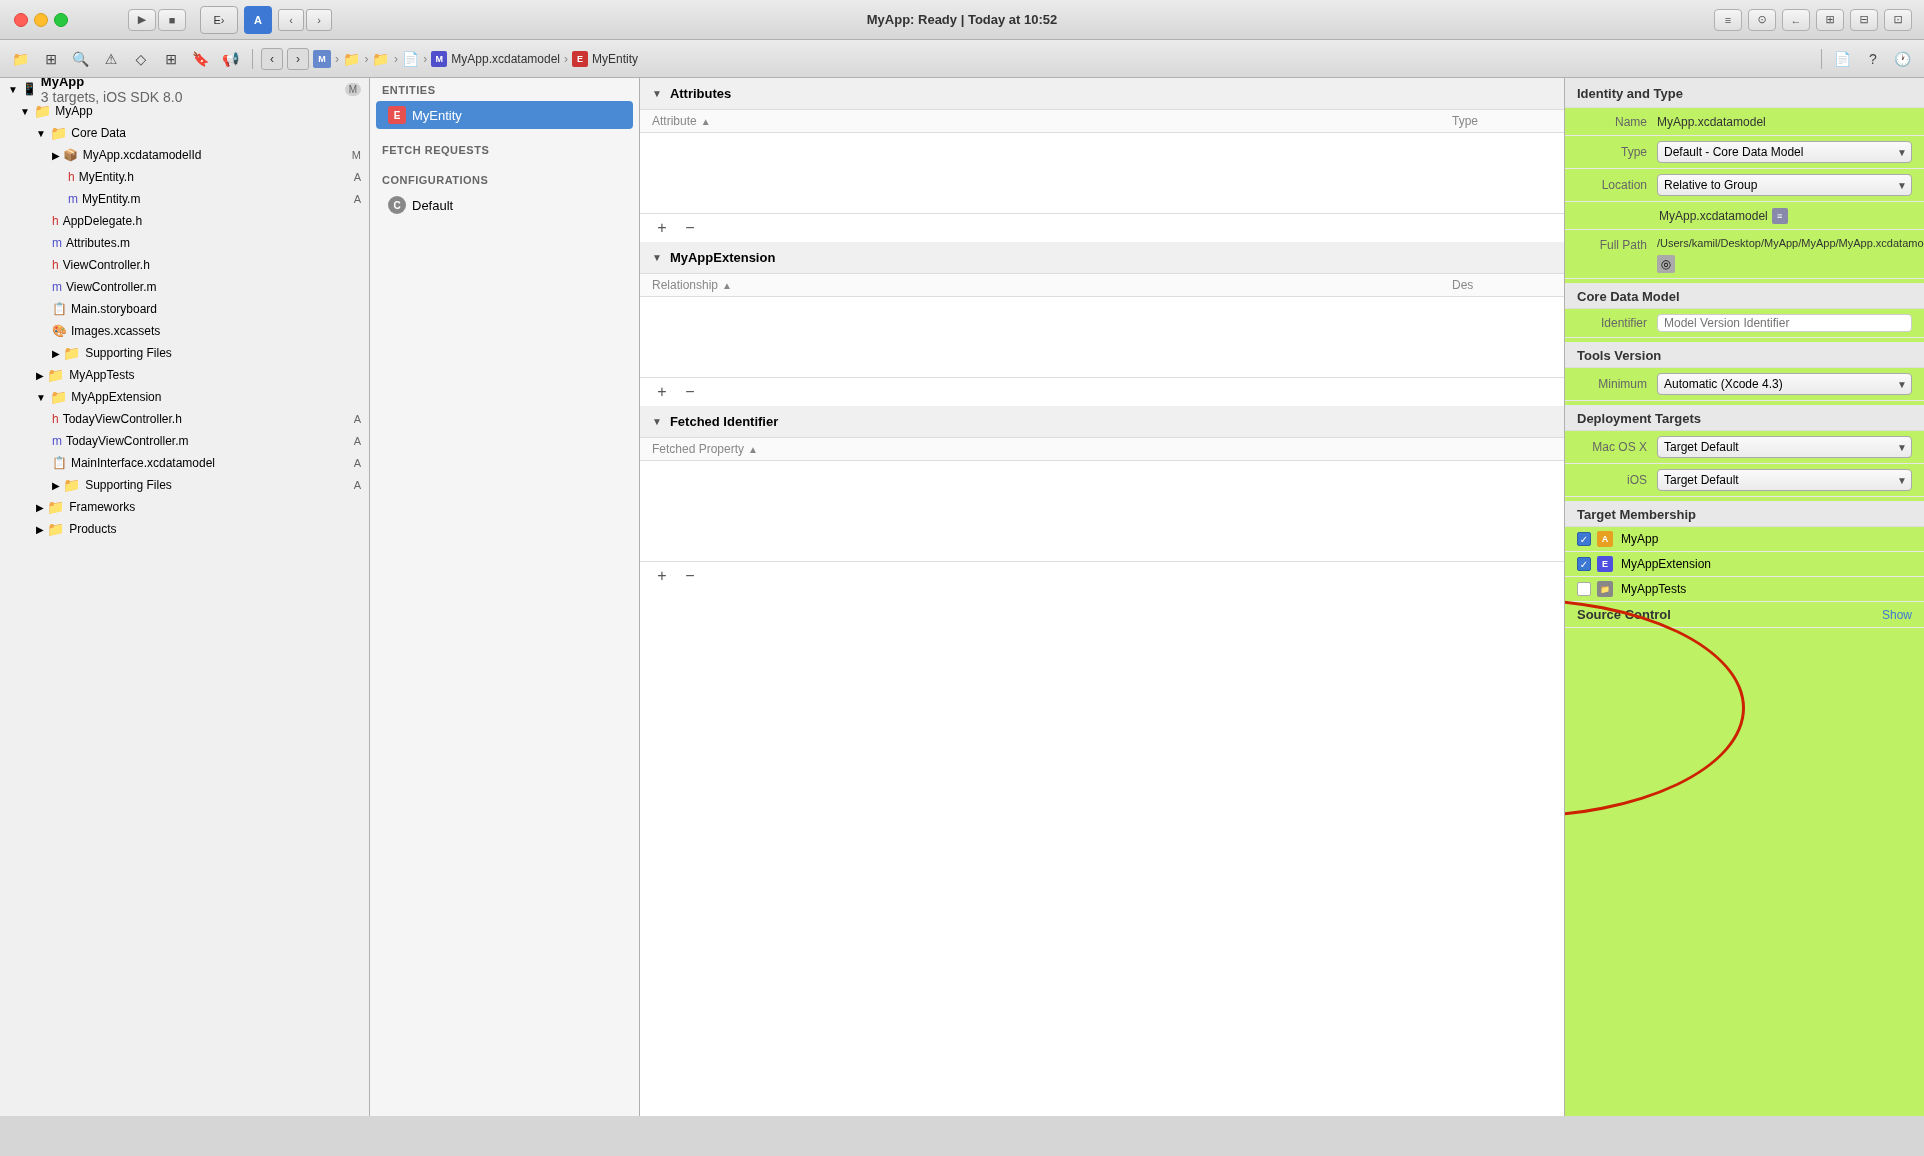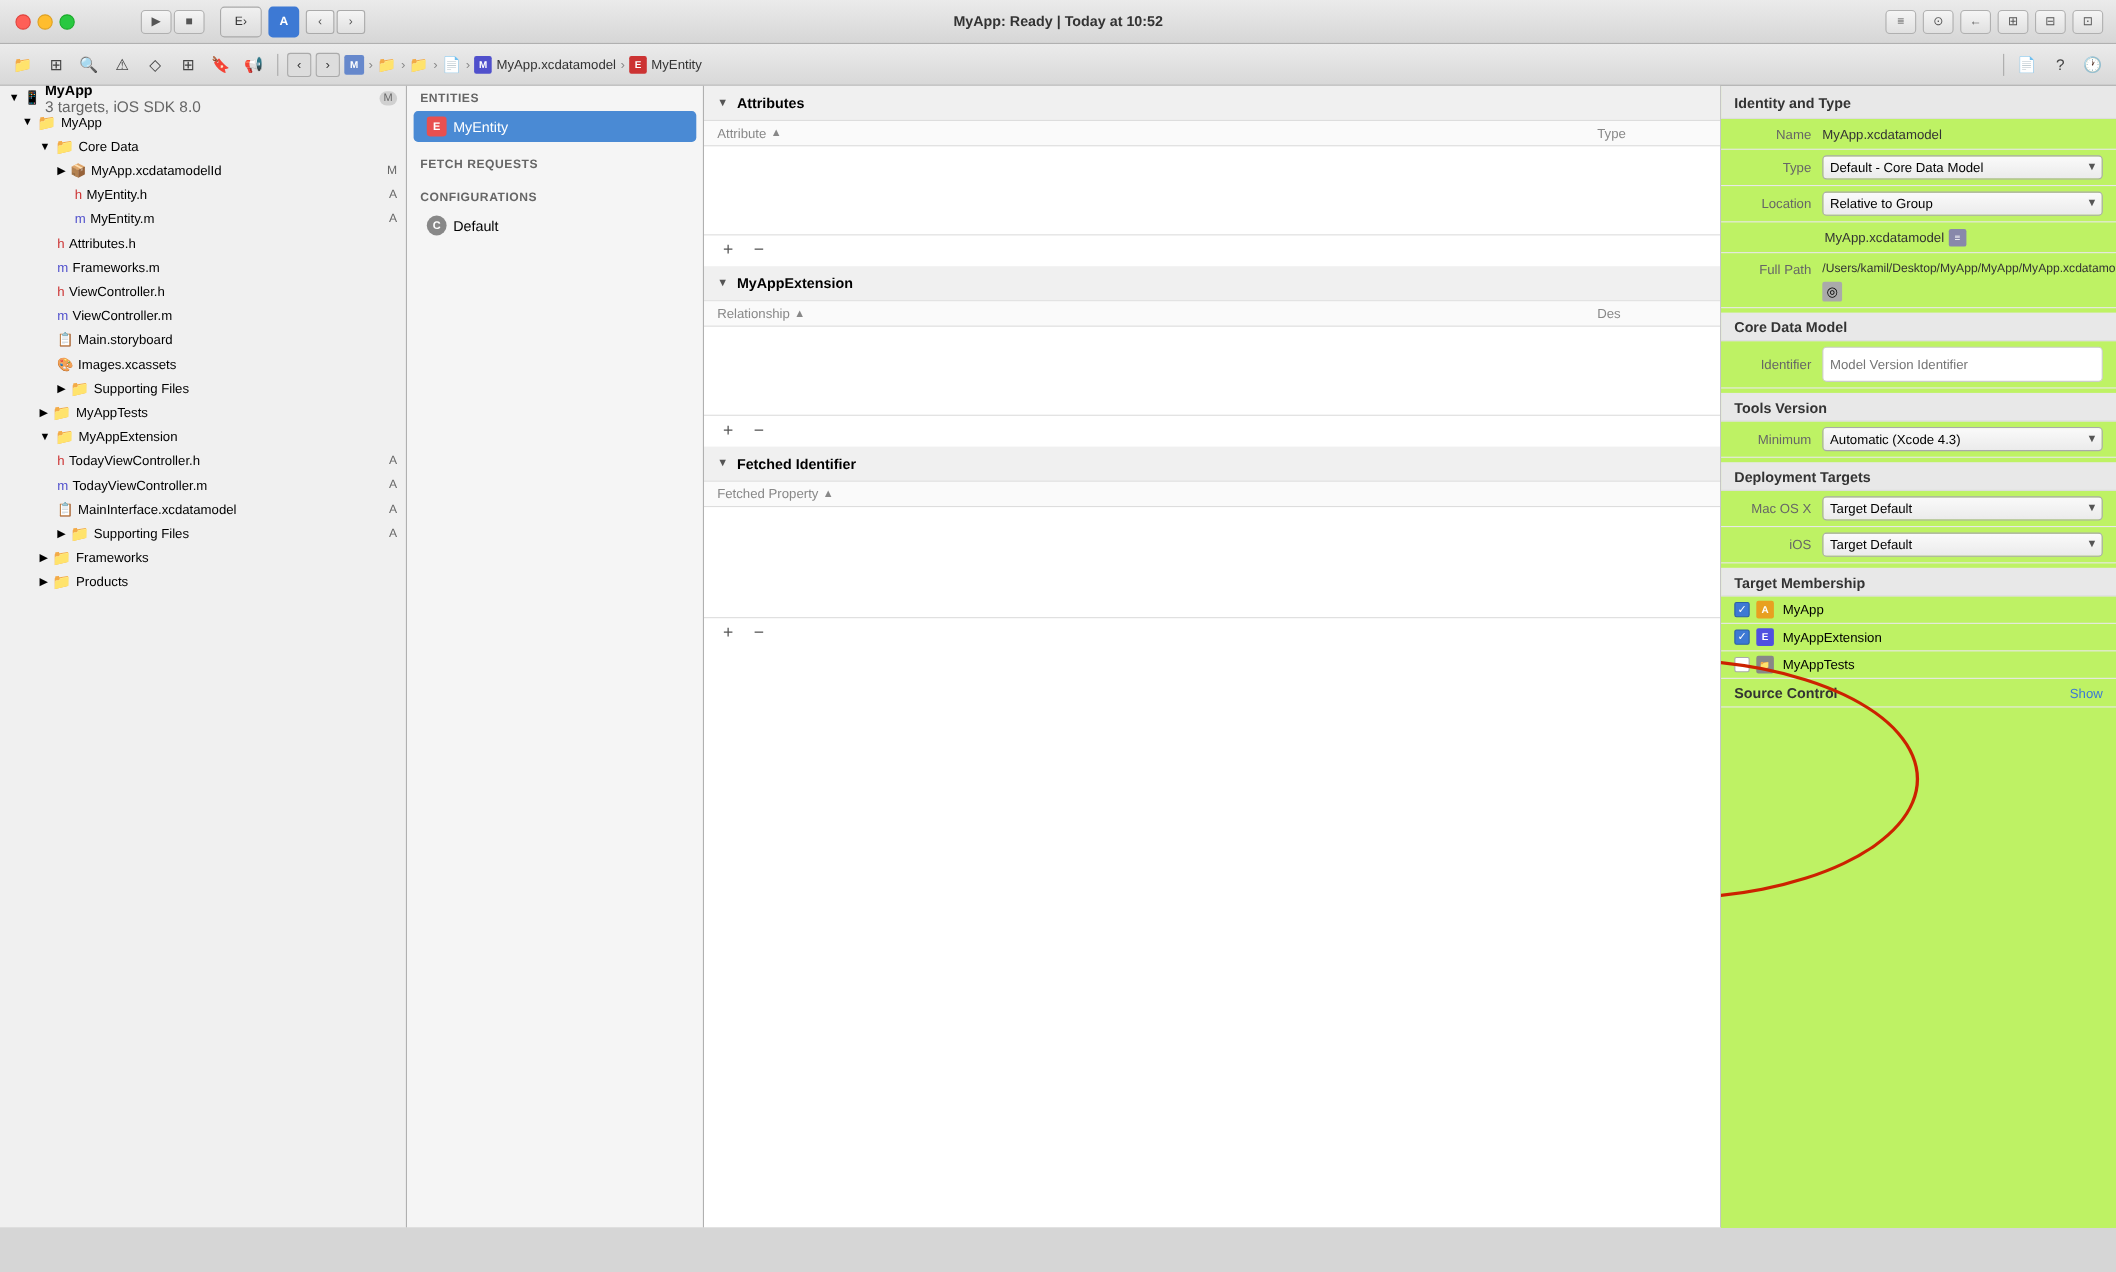--- a/index.html
+++ b/index.html
@@ -300,26 +300,26 @@
     </div>
 
     <div class="sidebar-item indent4">
       <span style="margin-right:4px; font-size:12px; color:#5050cc;">m</span>
       <span>MyEntity.m</span>
       <span class="badge-letter">A</span>
     </div>
 
     <div class="sidebar-item indent3">
       <span style="margin-right:4px; font-size:12px; color:#cc3333;">h</span>
-      <span>Attributes.h</span>
+      <span>AppDelegate.h</span>
     </div>
 
     <div class="sidebar-item indent3">
       <span style="margin-right:4px; font-size:12px; color:#5050cc;">m</span>
-      <span>Frameworks.m</span>
+      <span>Attributes.m</span>
     </div>
 
     <div class="sidebar-item indent3">
       <span style="margin-right:4px; font-size:12px; color:#cc3333;">h</span>
       <span>ViewController.h</span>
     </div>
 
     <div class="sidebar-item indent3">
       <span style="margin-right:4px; font-size:12px; color:#5050cc;">m</span>
       <span>ViewController.m</span>
@@ -511,21 +511,21 @@
         <div style="margin-top:4px; width:18px; height:18px; background:#aaa; border-radius:2px; display:flex;align-items:center;justify-content:center;">◎</div>
       </div>
     </div>
 
     <div class="subsection-header">
       <span>Core Data Model</span>
     </div>
 
     <div class="inspector-row">
       <span class="inspector-label">Identifier</span>
-      <input type="text" style="flex: 1 1 0%; height: 32px; border: 1px solid rgb(204, 204, 204); border-radius: 4px; padding: 0px 6px; font-size: 12px; color: rgb(153, 153, 153); background: white;" placeholder="Model Version Identifier">
+      <input type="text" style="flex: 1 1 0%; height: 18px; border: 1px solid rgb(204, 204, 204); border-radius: 4px; padding: 0px 6px; font-size: 12px; color: rgb(153, 153, 153); background: white;" placeholder="Model Version Identifier">
     </div>
 
     <div class="subsection-header">
       <span>Tools Version</span>
     </div>
 
     <div class="inspector-row">
       <span class="inspector-label">Minimum</span>
       <div class="select-wrapper">
         <select>

